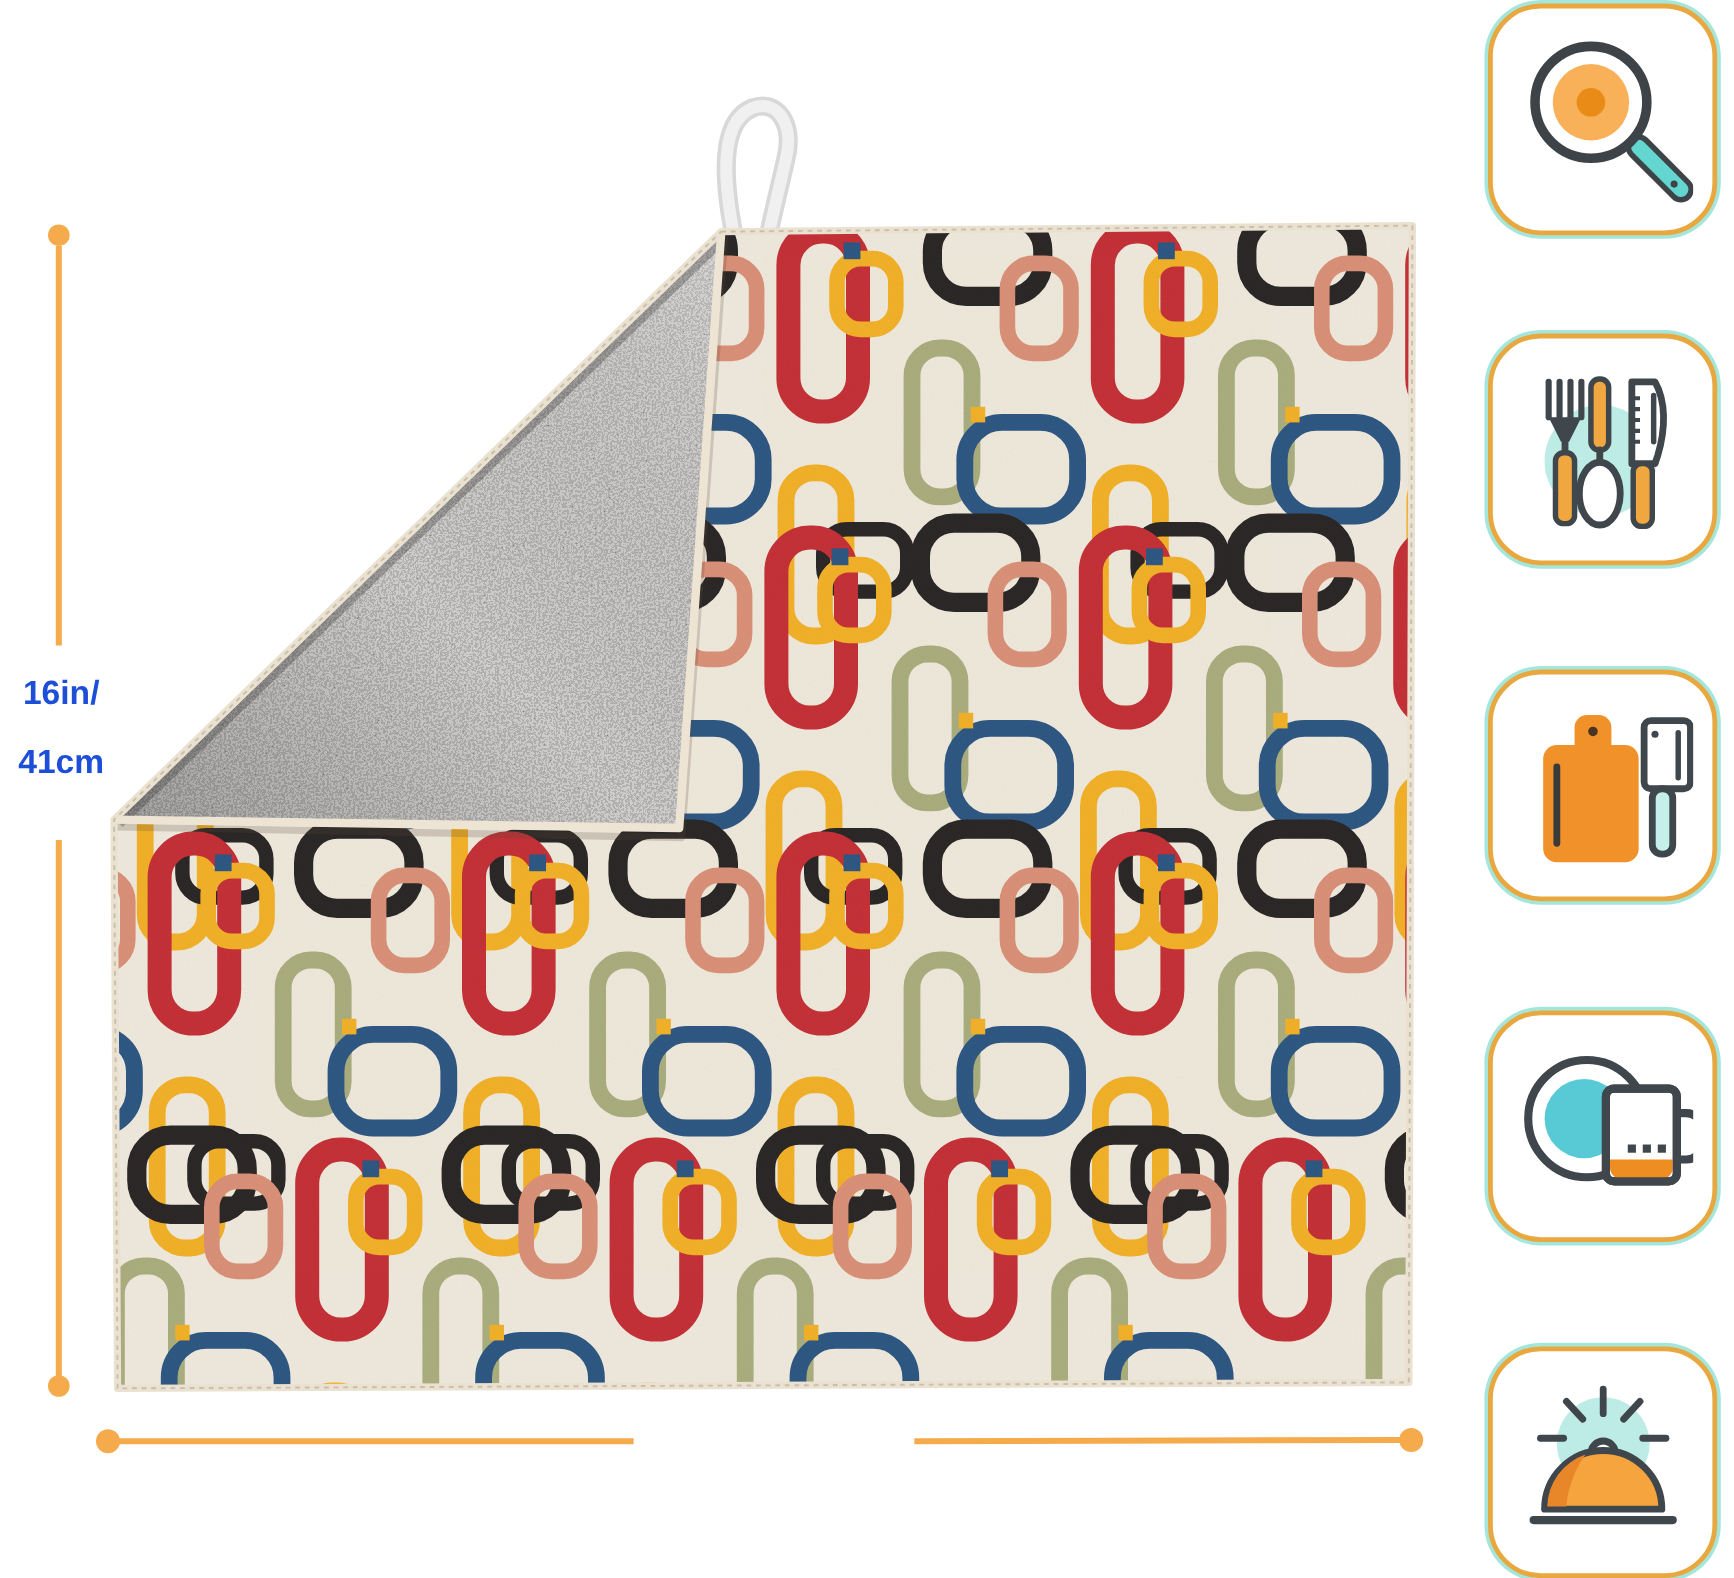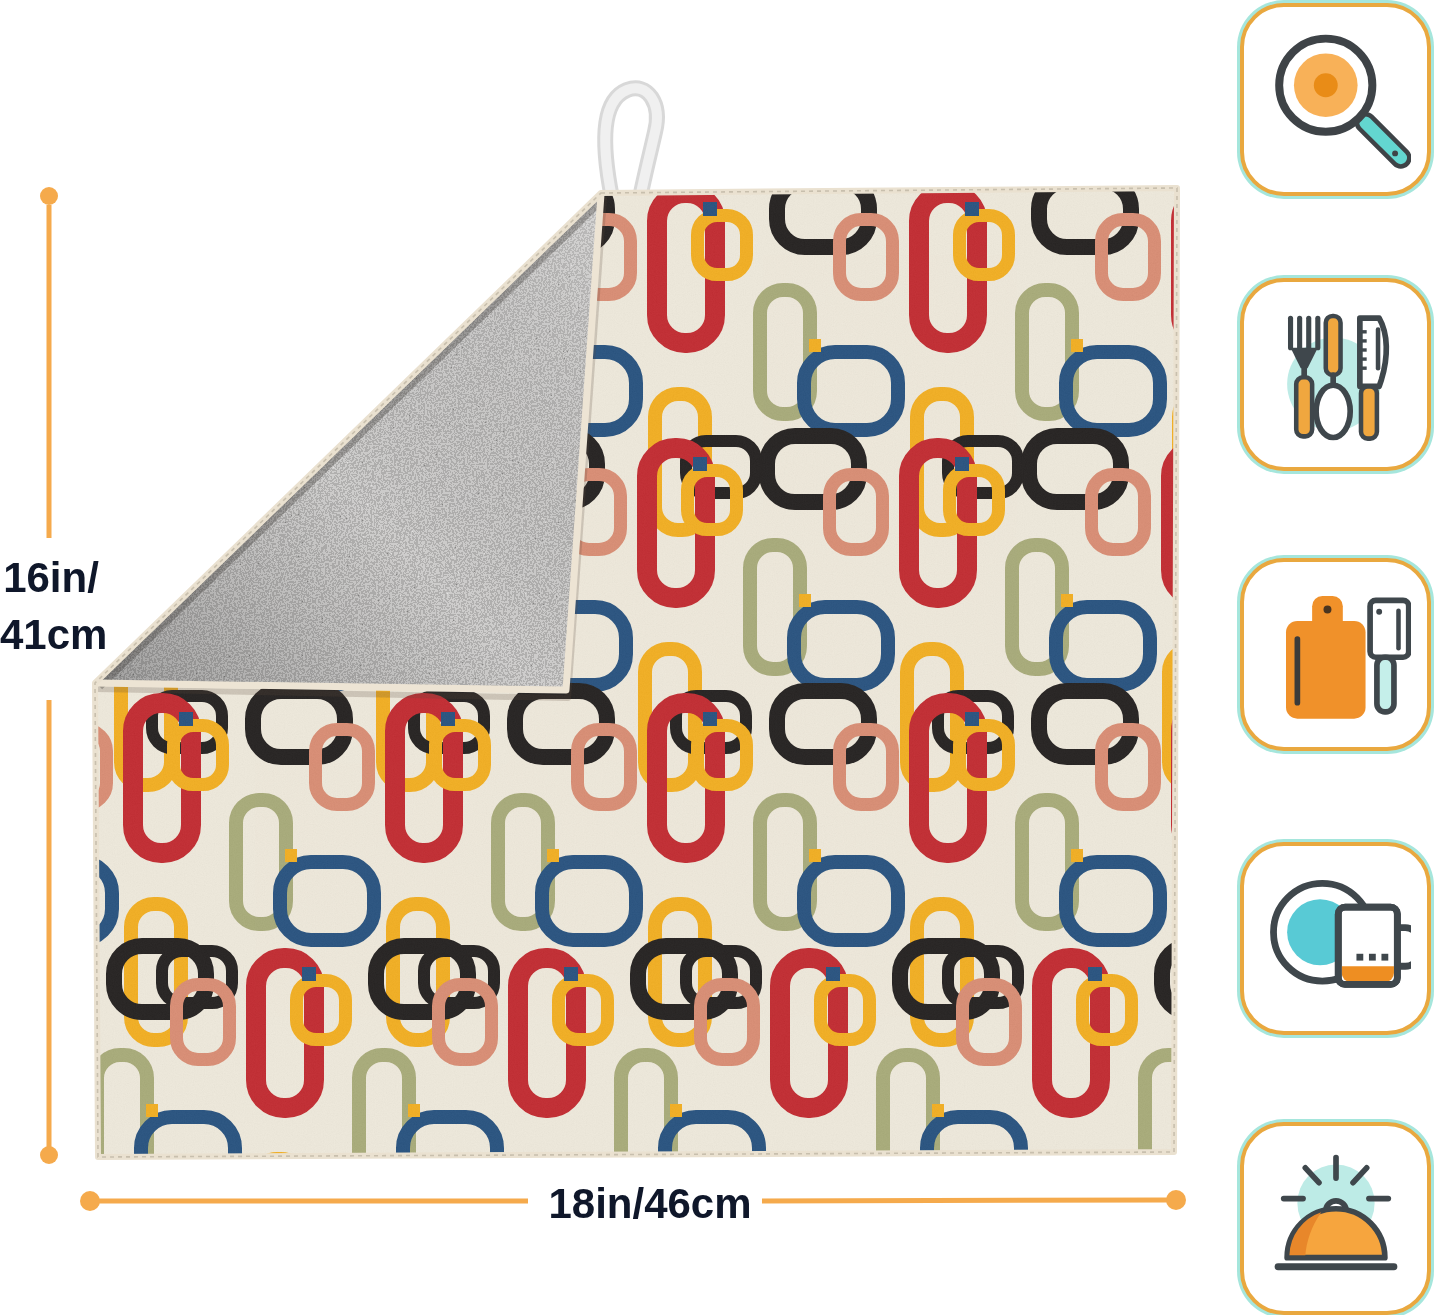--- a/index.html
+++ b/index.html
@@ -1,19 +1,19 @@
 <!DOCTYPE html>
 <html><head>
 <meta charset="utf-8">
 <style>
   html,body{margin:0;padding:0;background:#ffffff;}
   .stage{position:relative;width:1445px;height:1315px;background:#ffffff;overflow:hidden;
          font-family:"Liberation Sans",sans-serif;}
   .scene{position:absolute;left:0;top:0;}
-  .dim-label{position:absolute;color:#0f172a;font-weight:bold;font-size:42px;letter-spacing:0px;}
+  .dim-label{position:absolute;color:#1d4ed8;font-weight:bold;font-size:28px;letter-spacing:0px;}
   .dim-label.v{left:0;top:549px;width:102px;text-align:center;line-height:57px;}
   .dim-label.h{left:520px;top:1180px;width:260px;text-align:center;}
   .badge{position:absolute;left:1240px;width:183px;height:185px;background:#ffffff;
          border:4px solid #E9A83F;border-radius:44px;box-shadow:0 0 0 3px #A5E6DC;
          display:flex;align-items:center;justify-content:center;}
   .badge svg{display:block;}
 </style>
 </head>
 <body>
 
@@ -328,21 +328,20 @@
       <line x1="99" y1="1201" x2="528" y2="1201" stroke-width="5"></line>
       <line x1="762" y1="1201" x2="1168" y2="1200" stroke-width="5"></line>
       <circle cx="1176" cy="1200" r="10" stroke="none"></circle>
     </g>
   </svg>
 
   <div class="dim-label v">
     <div>16in/</div>
     <div>41cm</div>
   </div>
-  <div class="dim-label h">18in/46cm</div>
 
   <div class="badge" style="top:3px;">
     <svg width="150" height="150" viewBox="0 0 132 132">
       <g>
         <path d="M92,86 L123,117" stroke="#3E4347" stroke-width="19" stroke-linecap="round" fill="none"></path>
         <path d="M92,86 L123,117" stroke="#63D6D0" stroke-width="11" stroke-linecap="round" fill="none"></path>
         <circle cx="118" cy="113" r="2.6" fill="#3E4347"></circle>
       </g>
       <g>
         <circle cx="57" cy="53" r="41" fill="#ffffff" stroke="#3E4347" stroke-width="7"></circle>

